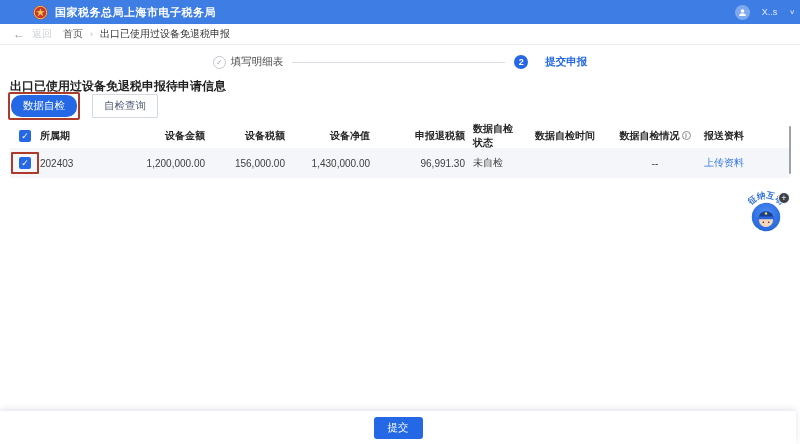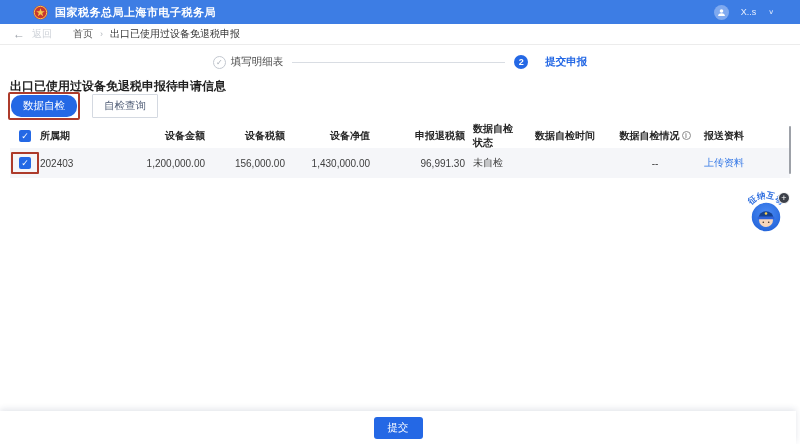--- a/index.html
+++ b/index.html
@@ -7,42 +7,42 @@
   body {
     position:relative; overflow:hidden; background:#ffffff;
     font-family:"Liberation Sans","DejaVu Sans",sans-serif;
     -webkit-font-smoothing:antialiased;
   }
 
   
   .topbar {
     position:absolute; top:0; left:0; right:0; height:24px;
     background:#3D7DE4; display:flex; align-items:center; justify-content:space-between;
-    padding:0 26px 0 33px;
+    padding:0 5px 0 33px;
   }
   .topbar-left { display:flex; align-items:center; gap:7px; }
   .emblem { width:15px; height:15px; display:inline-flex; }
   .app-title { color:#ffffff; font-size:11px; font-weight:bold; letter-spacing:0.5px; }
   .topbar-right { display:flex; align-items:center; gap:12px; cursor:pointer; }
   .avatar {
     width:15px; height:15px; border-radius:50%; background:#7FA9EF;
     display:inline-flex; align-items:center; justify-content:center;
   }
   .user-name { color:#e8efff; font-size:9px; }
   .chevron { color:#d9e5fb; font-size:8px; transform:scaleY(0.8); }
 
   
   .breadcrumb-bar {
     position:absolute; top:24px; left:0; right:0; height:21px;
     background:#ffffff; border-bottom:1px solid #ececec;
     display:flex; align-items:center; gap:7px; padding-left:13px; font-size:10px;
   }
   .back-arrow { color:#9aa0a8; font-size:12px; line-height:1; cursor:pointer; }
   .back-label { color:#cfd3d9; cursor:pointer; }
-  .crumb-home { color:#595959; margin-left:14px; cursor:pointer; }
+  .crumb-home { color:#595959; margin-left:4px; cursor:pointer; }
   .crumb-sep { color:#b3b7bd; font-size:9px; }
   .crumb-current { color:#333333; }
 
   
   .stepper {
     position:absolute; top:54px; left:0; right:0; height:16px;
     display:flex; align-items:center; justify-content:center; gap:9px;
   }
   .step { display:flex; align-items:center; gap:5px; }
   .step-icon-done {

